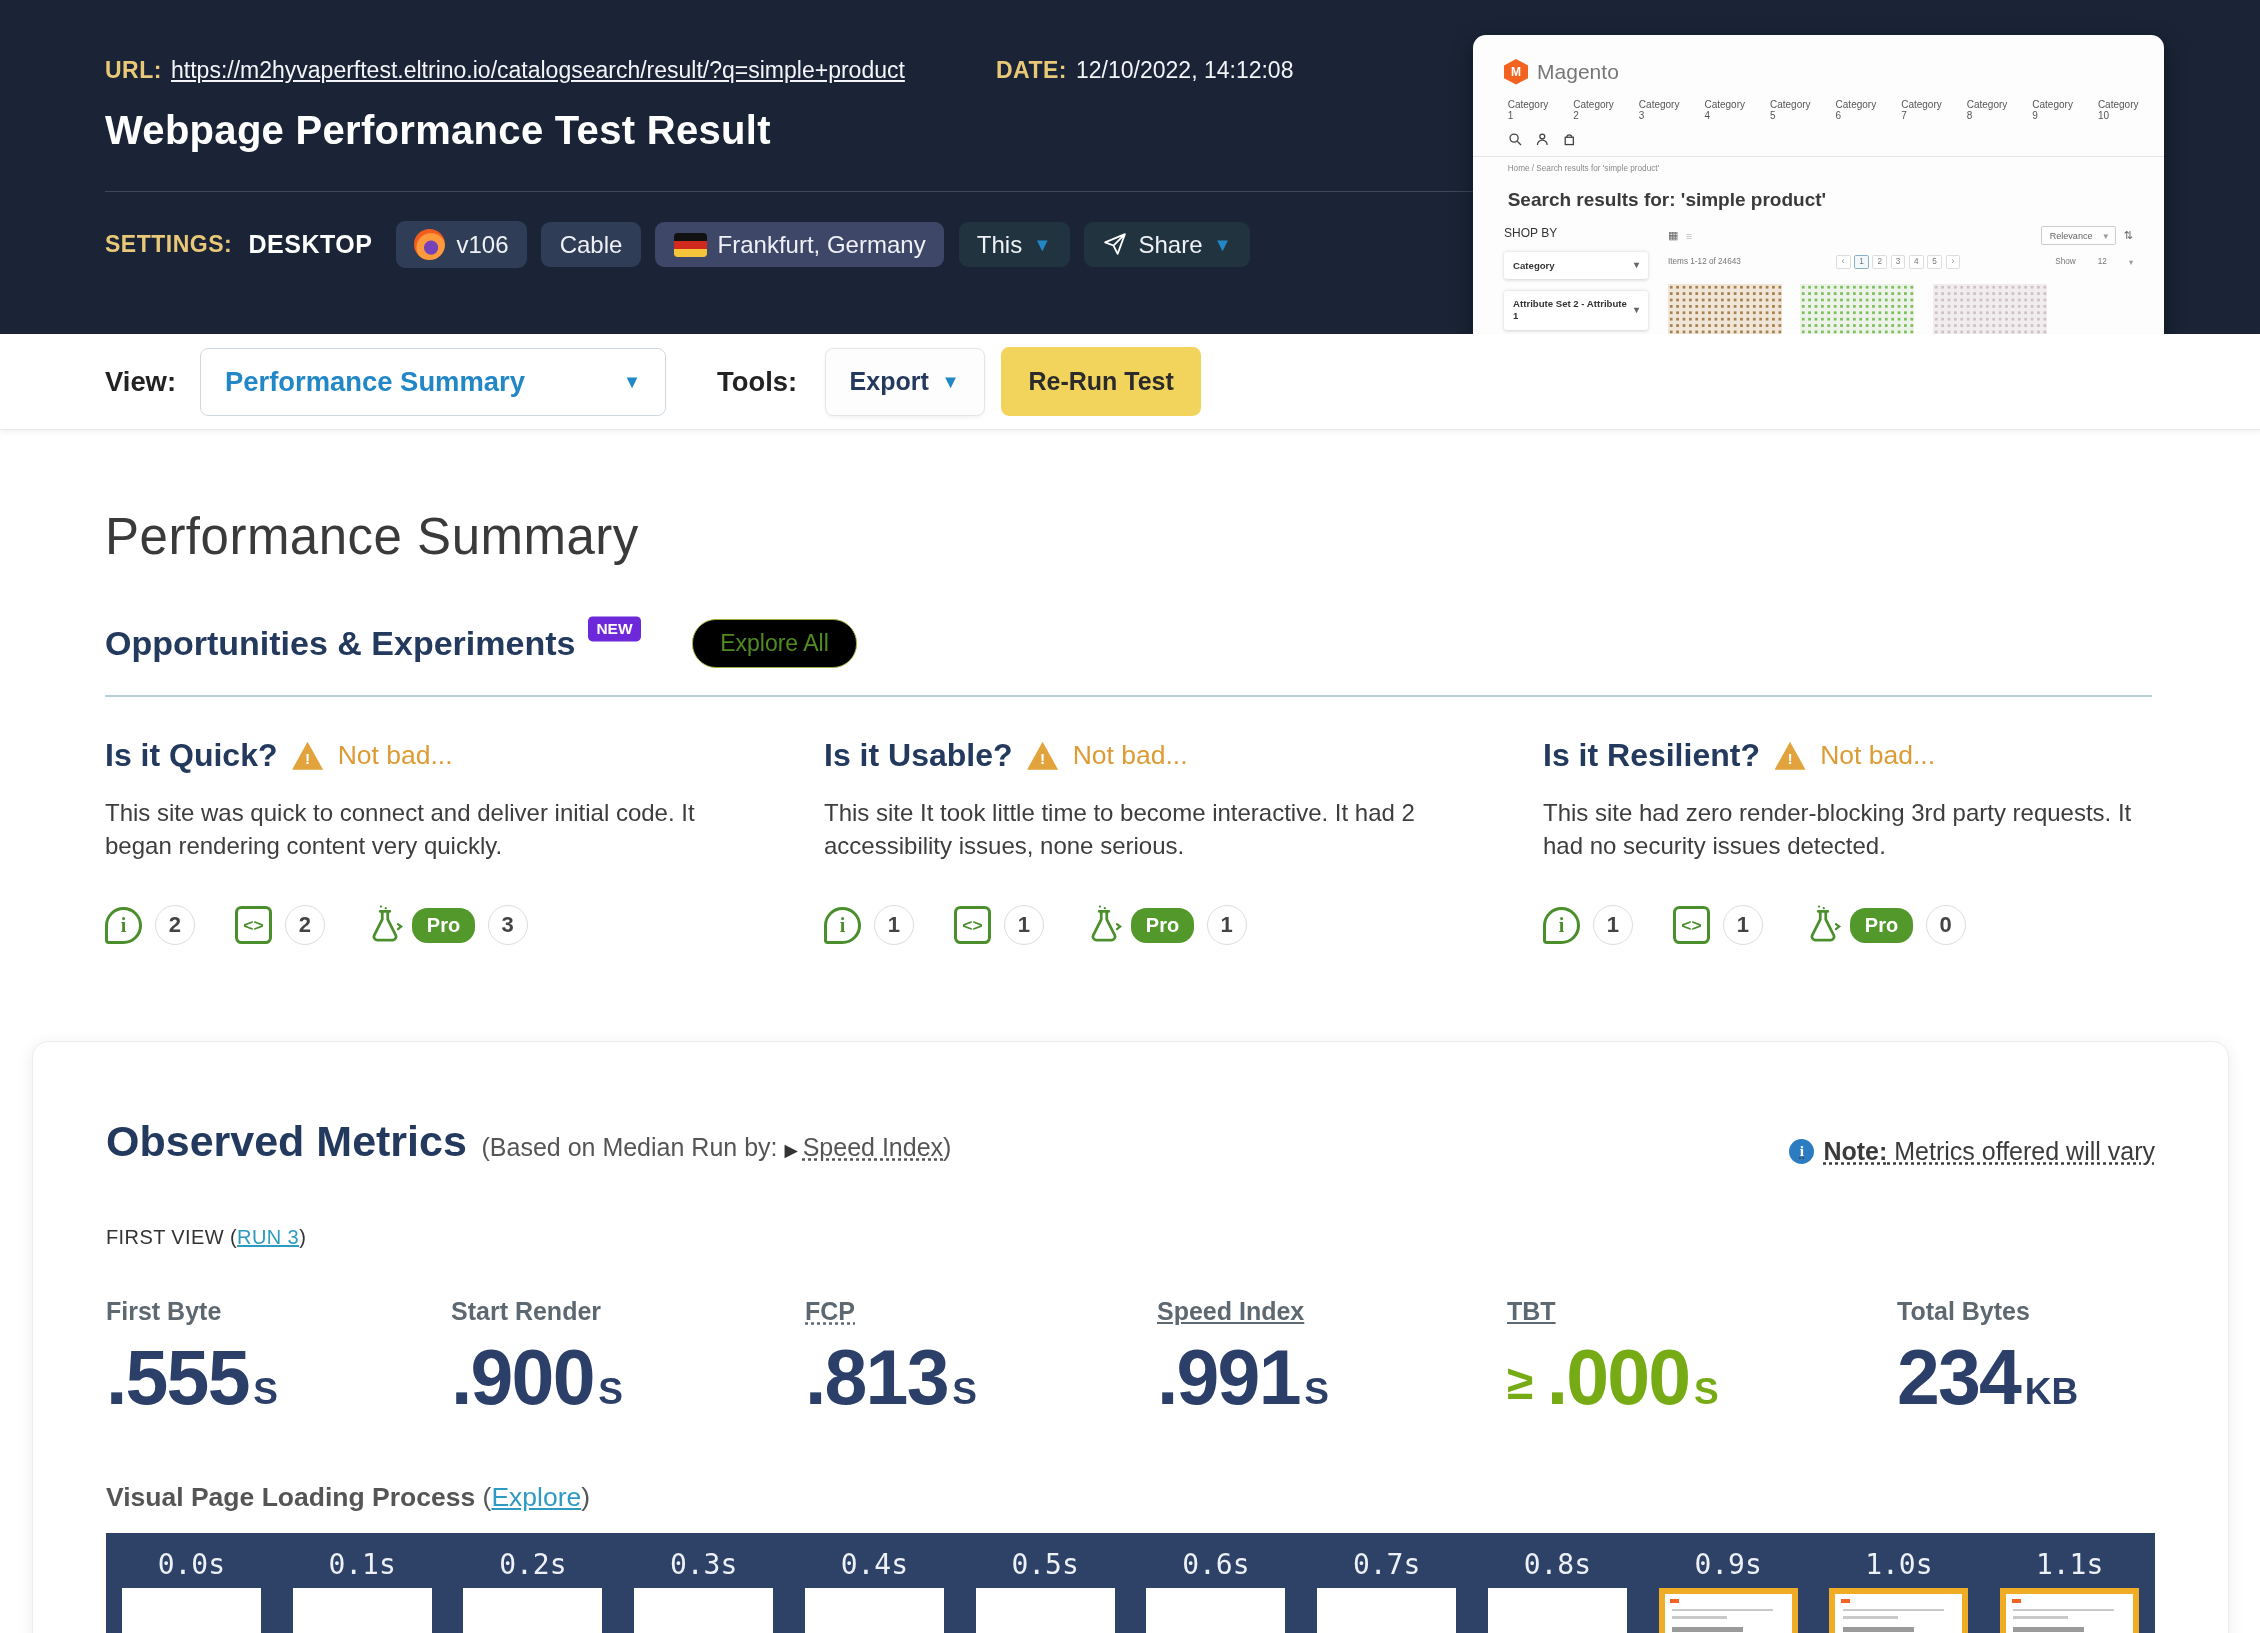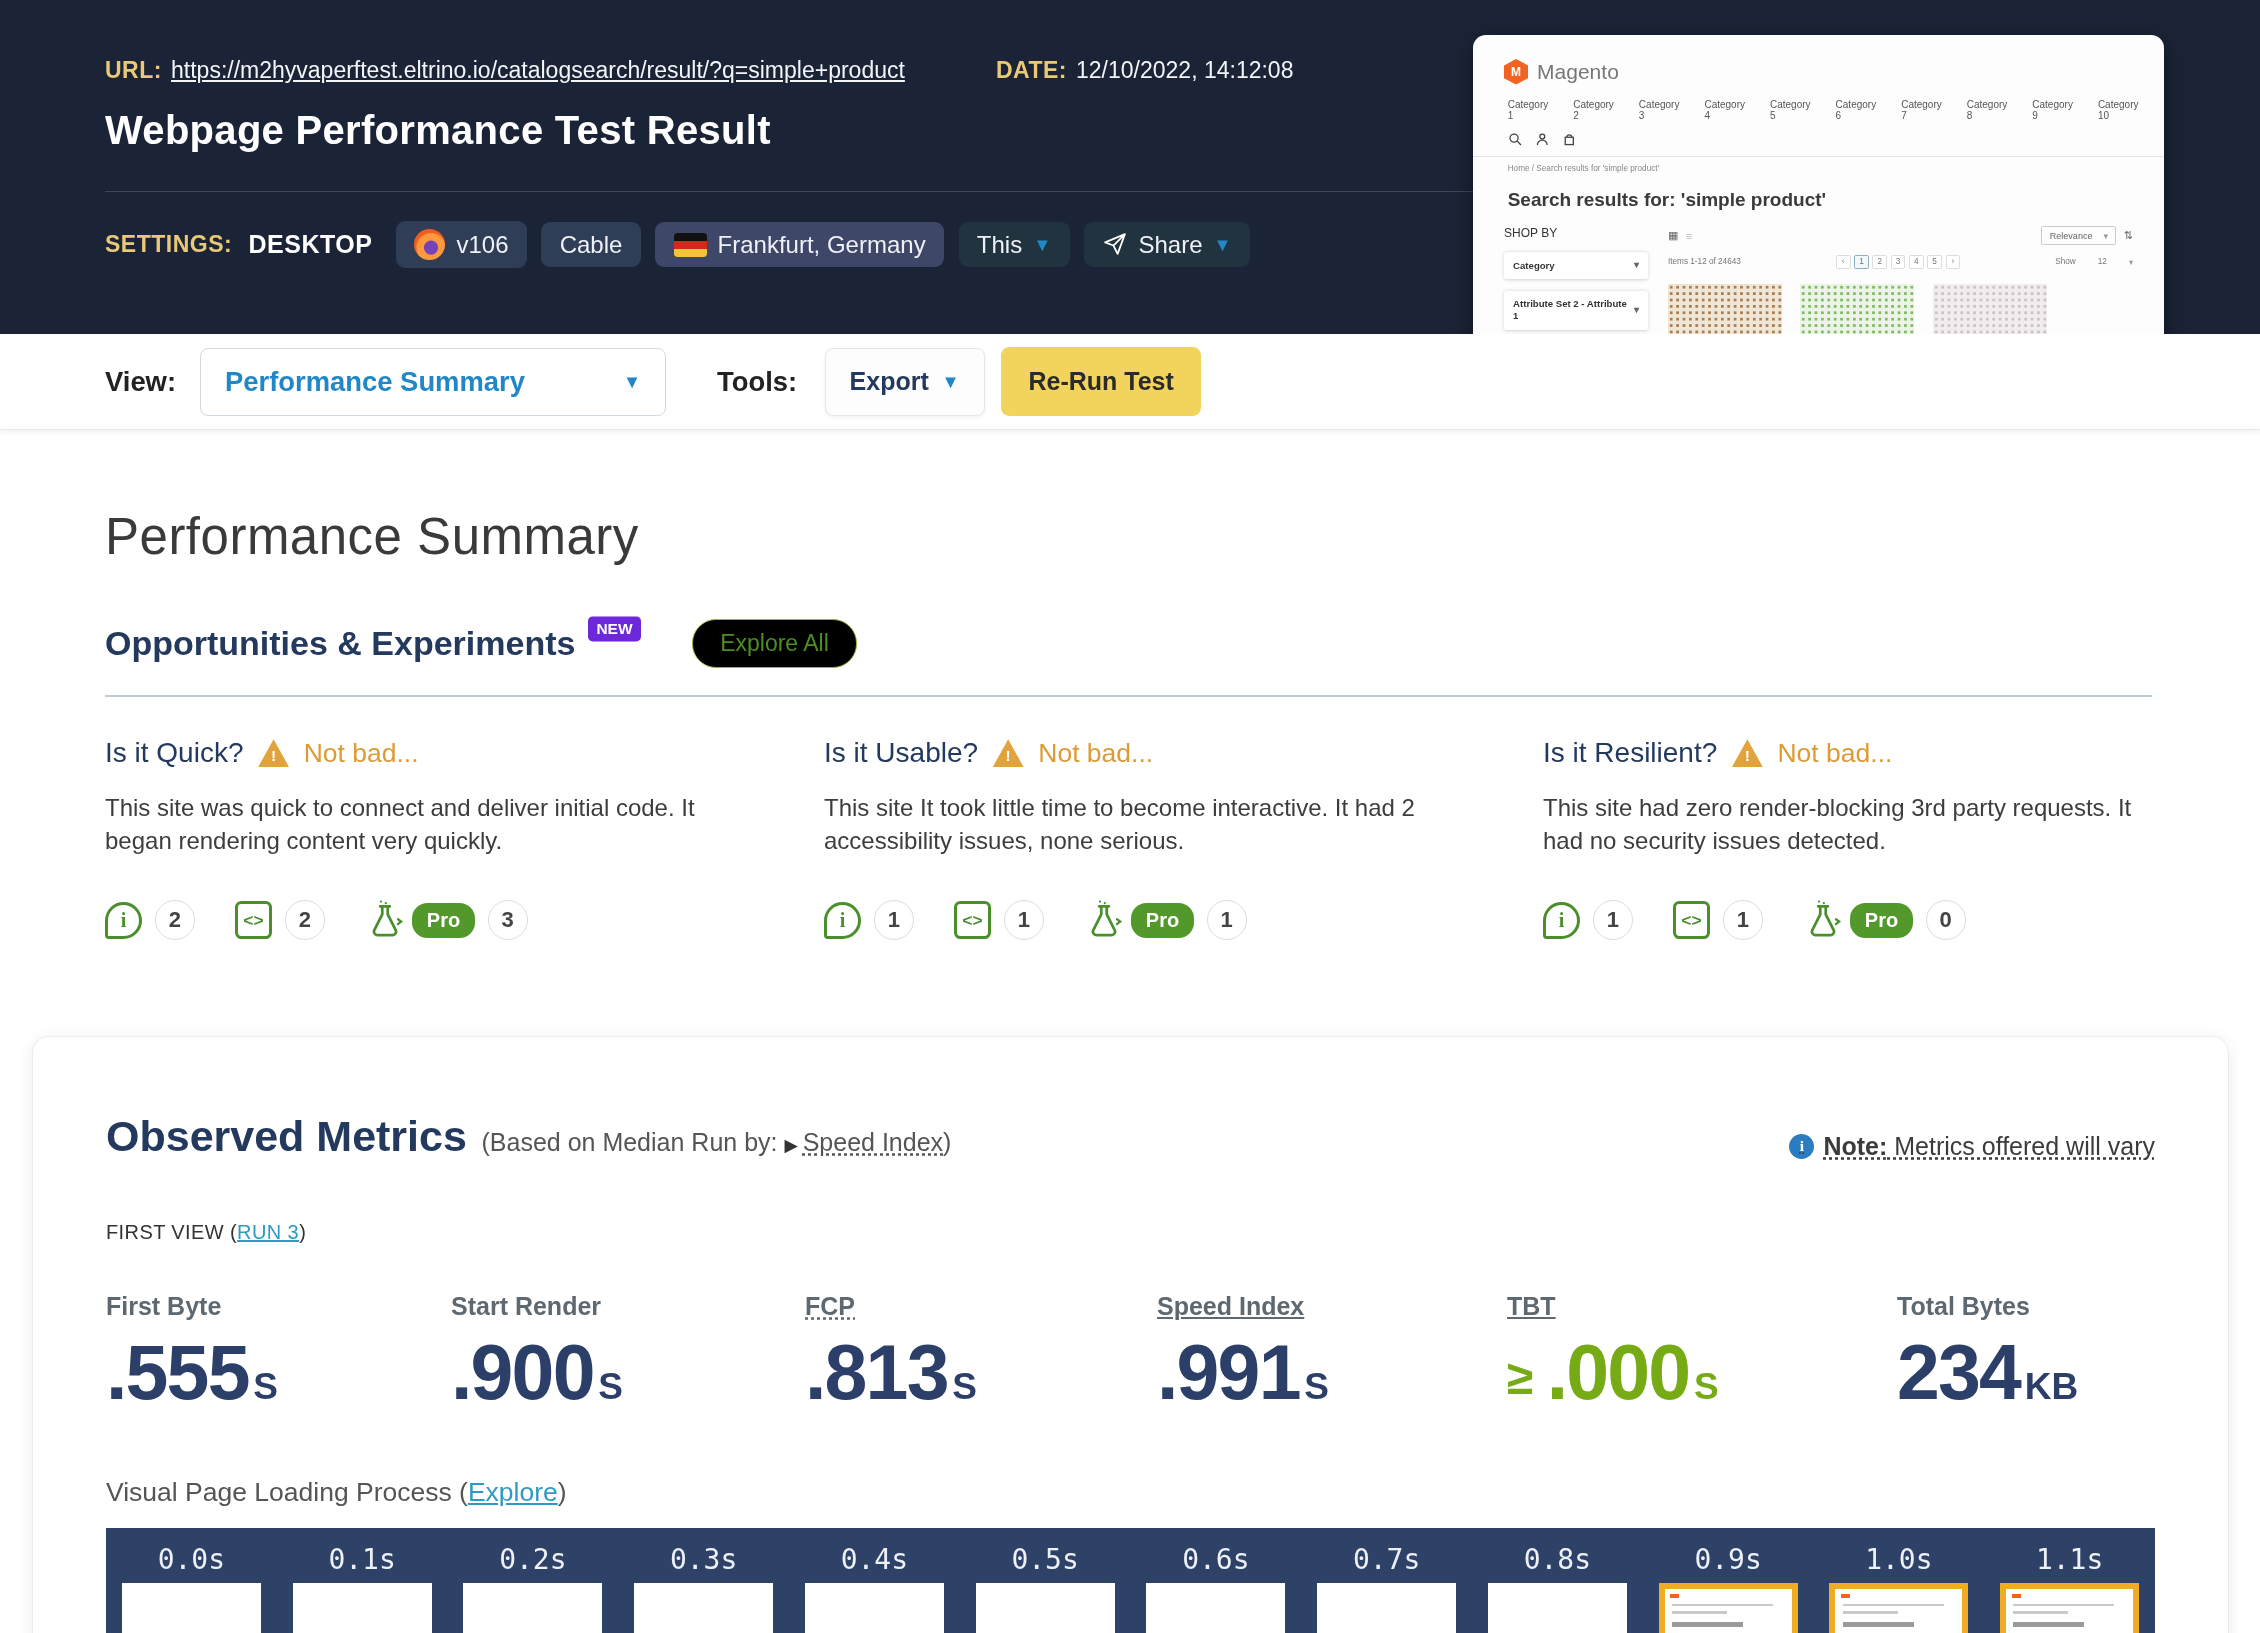--- a/index.html
+++ b/index.html
@@ -79,21 +79,21 @@
   .ps-title { font-size:51px; font-weight:300; color:#3a3a3a; margin:77px 0 0 105px; letter-spacing:0.5px; }
   .opp-row { display:flex; align-items:center; margin:53px 0 0 105px; }
   .opp-title { font-size:34px; font-weight:bold; color:var(--navy); }
   .new-badge { background:#6d28d9; color:#fff; font-size:15.5px; font-weight:bold; border-radius:4.6px;
     padding:3.7px 8.2px; margin-left:12.8px; transform:translateY(-14.6px); display:inline-block; }
   .btn-explore { margin-left:51px; border:1.8px solid #9ab13e; border-radius:24px; background:#000000;
     color:#4f8c22; font-size:23px; font-weight:normal; padding:10px 27.4px; cursor:pointer; }
   .opp-hr { height:1.8px; background:#b9ced6; margin:27.4px 109px 0 105px; }
   .opp-grid { display:grid; grid-template-columns:repeat(3, 1fr); column-gap:110px; margin:40px 109px 0 105px; }
   .opp-head { display:flex; align-items:center; gap:14.6px; }
-  .opp-q { font-size:28px; font-weight:normal; color:var(--navy); }
+  .opp-q { font-size:32px; font-weight:bold; color:var(--navy); }
   .warn-icon { width:31px; height:28px; background:var(--orange); clip-path:polygon(50% 0,100% 100%,0 100%);
     color:#fff; font-size:15.5px; font-weight:bold; display:flex; align-items:flex-end; justify-content:center;
     padding-bottom:1.8px; }
   .opp-verdict { font-size:26.5px; color:#dd9b34; }
   .opp-card p { font-size:24px; color:#3d3d3d; line-height:1.38; margin-top:22px; max-width:603px; }
   .opp-icons { display:flex; align-items:center; margin-top:42px; gap:12.8px; }
   .gap { width:14.6px; }
   .cnt { width:40px; height:40px; border:1.8px solid #ddd; border-radius:50%; background:#fff; display:flex;
     align-items:center; justify-content:center; font-size:22px; font-weight:bold; color:#444; cursor:pointer; }
   .icon-bubble { width:37px; height:37px; border:3.2px solid var(--green); border-radius:50% 50% 50% 3.7px;
@@ -124,21 +124,21 @@
   .metrics { display:grid; grid-template-columns:345px 354px 352px 350px 390px auto; margin-top:48px; }
   .m-label { font-size:25px; font-weight:bold; color:#5e6870; }
   .m-label.u-dotted { text-decoration:underline dotted; cursor:pointer; }
   .m-label.u-solid { text-decoration:underline; cursor:pointer; }
   .m-value { font-size:77px; font-weight:bold; color:var(--metric-navy); letter-spacing:-1.8px; margin-top:12.8px;
     line-height:1; white-space:nowrap; }
   .m-unit { font-size:37px; letter-spacing:0; margin-left:4.6px; }
   .m-prefix { font-size:48px; letter-spacing:0; vertical-align:5.5px; }
   .m-value.green, .m-value.green .m-unit, .m-value.green .m-prefix { color:var(--tbt-green); }
   .vplp { font-size:26.5px; color:#555; margin-top:66px; }
-  .vplp b { font-weight:normal; }
+  .vplp b { font-weight:bold; }
   .vplp a { color:#2e9ac4; text-decoration:underline; cursor:pointer; }
   .filmstrip { margin-top:20px; height:166px; background:var(--filmstrip-bg); display:grid;
     grid-template-columns:repeat(12,1fr); padding-top:14.6px; }
   .frame { display:flex; flex-direction:column; align-items:center; cursor:pointer; }
   .f-time { font-family:"DejaVu Sans Mono", monospace; font-size:28px; color:#edf1f7; }
   .f-thumb { width:139px; height:88px; background:#fff; margin-top:7.3px; position:relative; overflow:hidden; }
   .f-thumb.loaded, .f-thumb.loaded-products { border:6.4px solid var(--frame-border); }
   .fl-logo { position:absolute; top:4.6px; left:5.5px; width:9.1px; height:4.6px; background:#f26322; }
   .fl-line { position:absolute; left:7.3px; height:2.7px; background:#c9c9c9; }
   .fl-line.l1 { top:14.6px; width:101px; }

